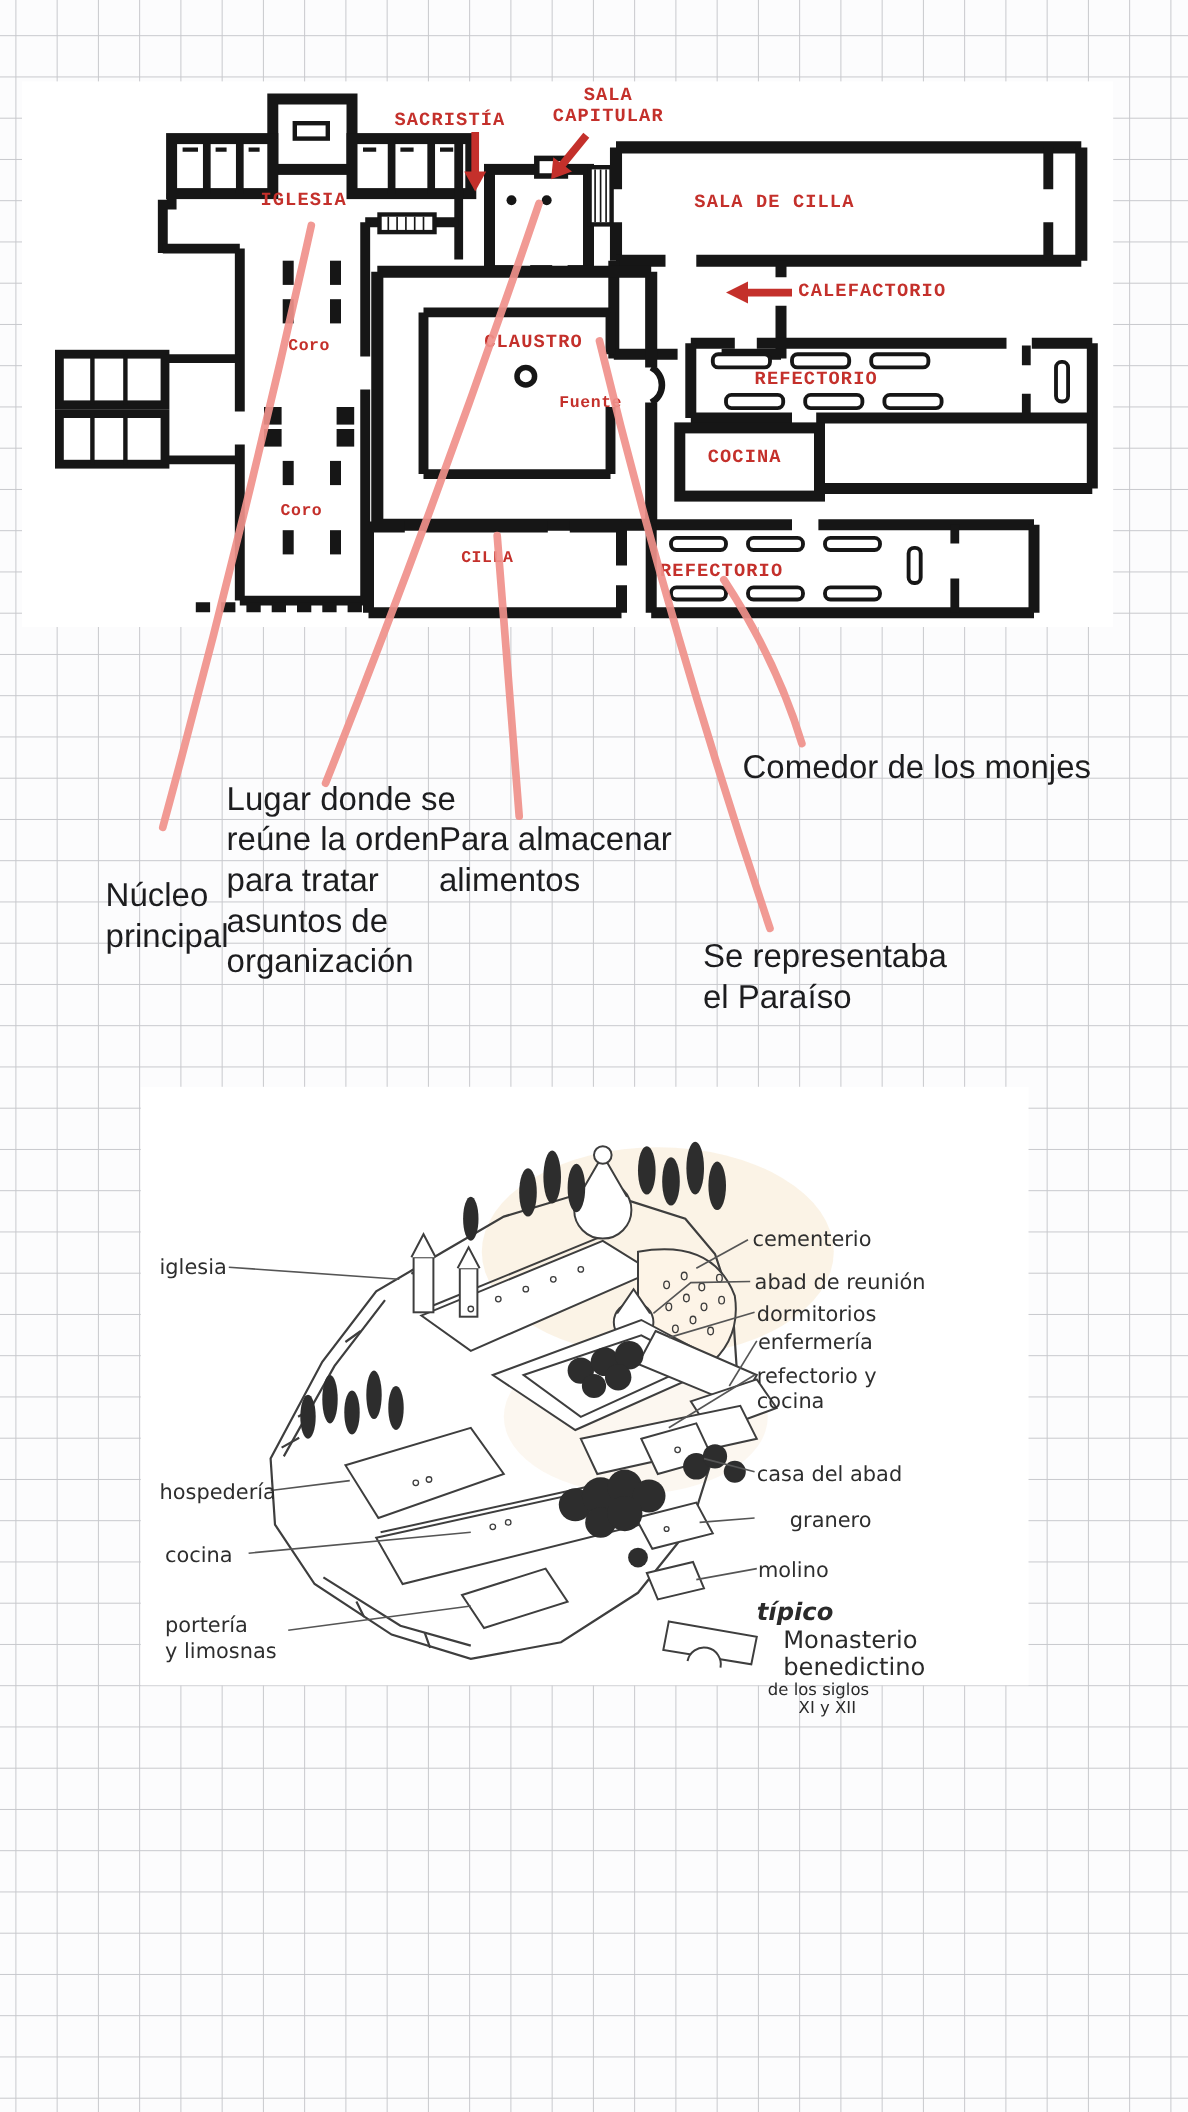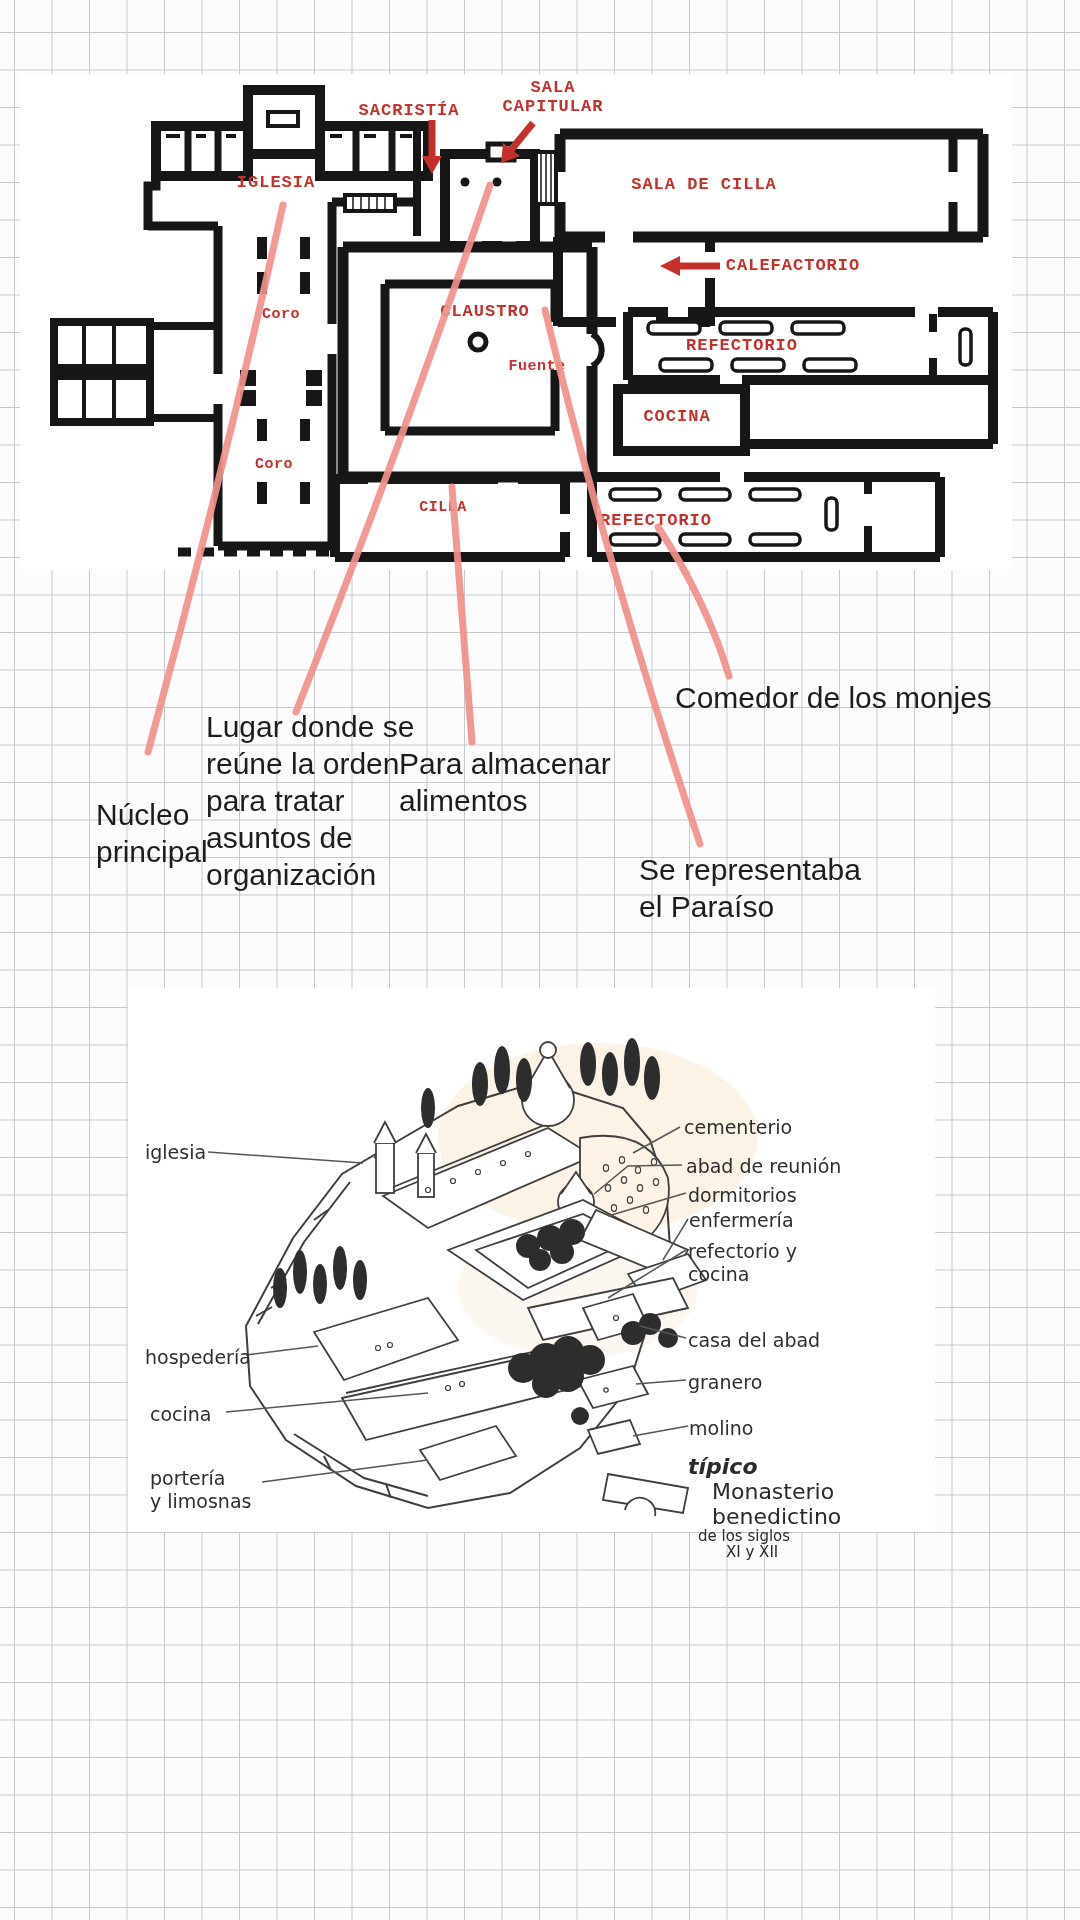--- a/index.html
+++ b/index.html
@@ -328,21 +328,21 @@
   <div class="dlabel" style="left:22px;top:415px;">cocina</div>
   <div class="dlabel" style="left:22px;top:479px;">portería
 y limosnas</div>
   <div class="dlabel" style="left:556px;top:128px;">cementerio</div>
   <div class="dlabel" style="left:558px;top:167px;">abad de reunión</div>
   <div class="dlabel" style="left:560px;top:196px;">dormitorios</div>
   <div class="dlabel" style="left:561px;top:221px;">enfermería</div>
   <div class="dlabel" style="left:560px;top:252px;">refectorio y
 cocina</div>
   <div class="dlabel" style="left:560px;top:341px;">casa del abad</div>
-  <div class="dlabel" style="left:560px;top:383px;text-align:right;">granero</div>
+  <div class="dlabel" style="left:590px;top:383px;text-align:right;">granero</div>
   <div class="dlabel" style="left:561px;top:429px;">molino</div>
 
   <div class="cap" style="left:560px;top:466px;">
     <span class="c0">típico</span>
     <span class="c1">Monasterio benedictino</span>
     <span class="c2">de los siglos</span>
     <span class="c3">XI y XII</span>
   </div>
 </div>
 

